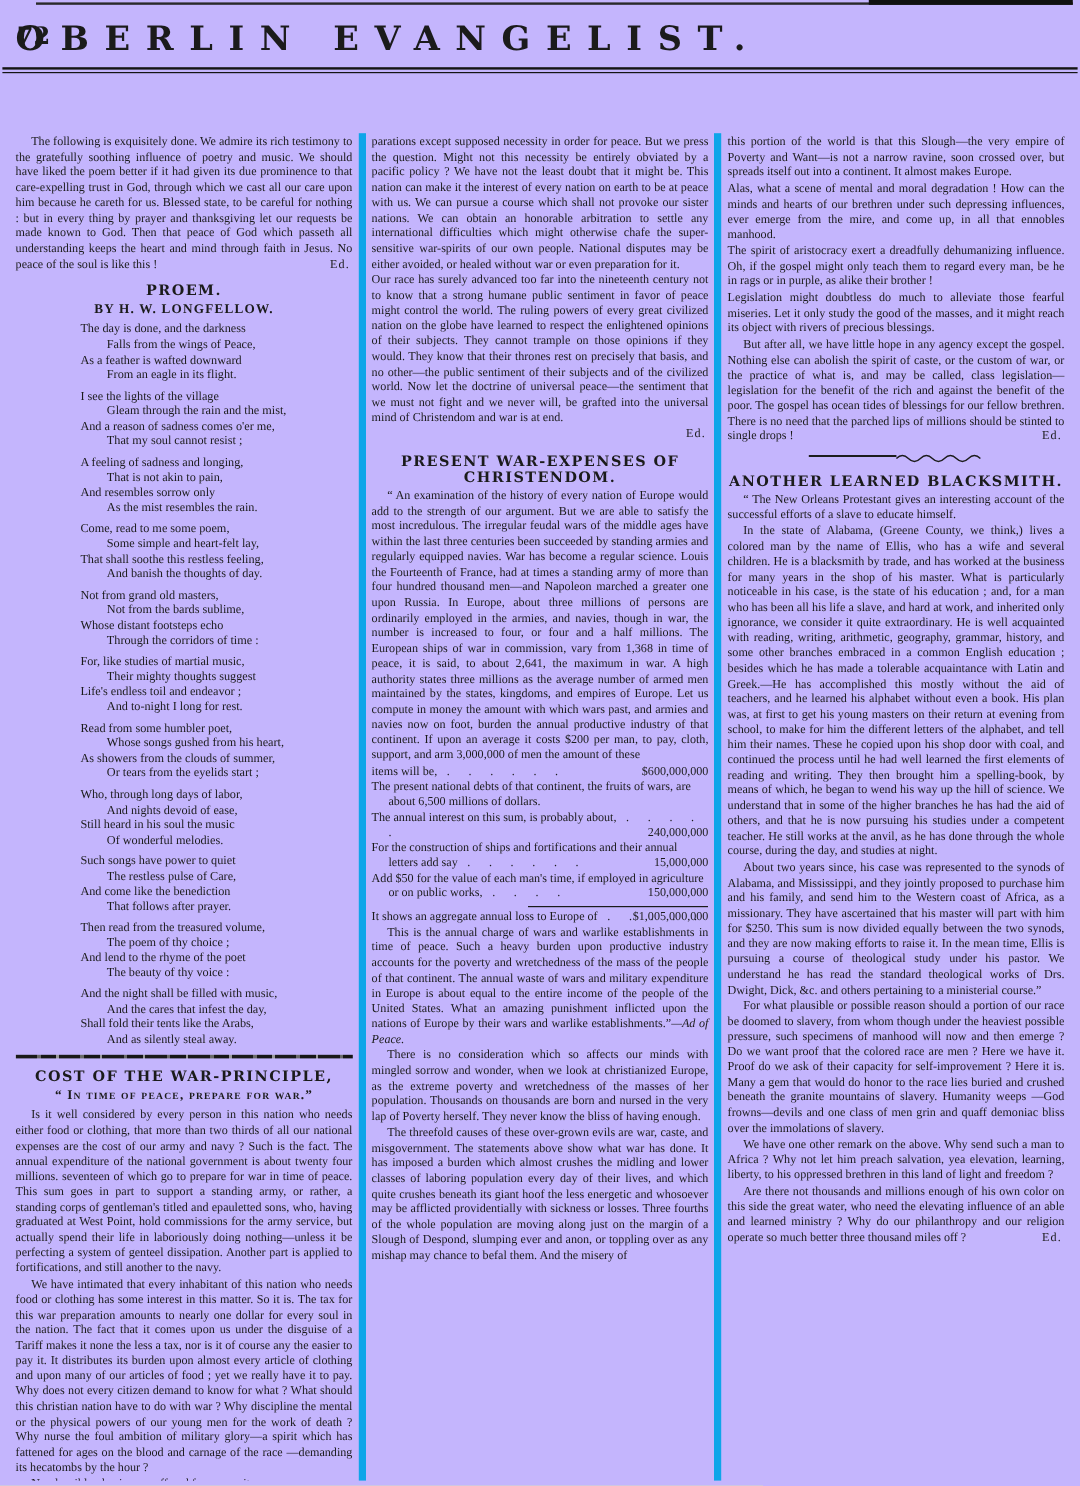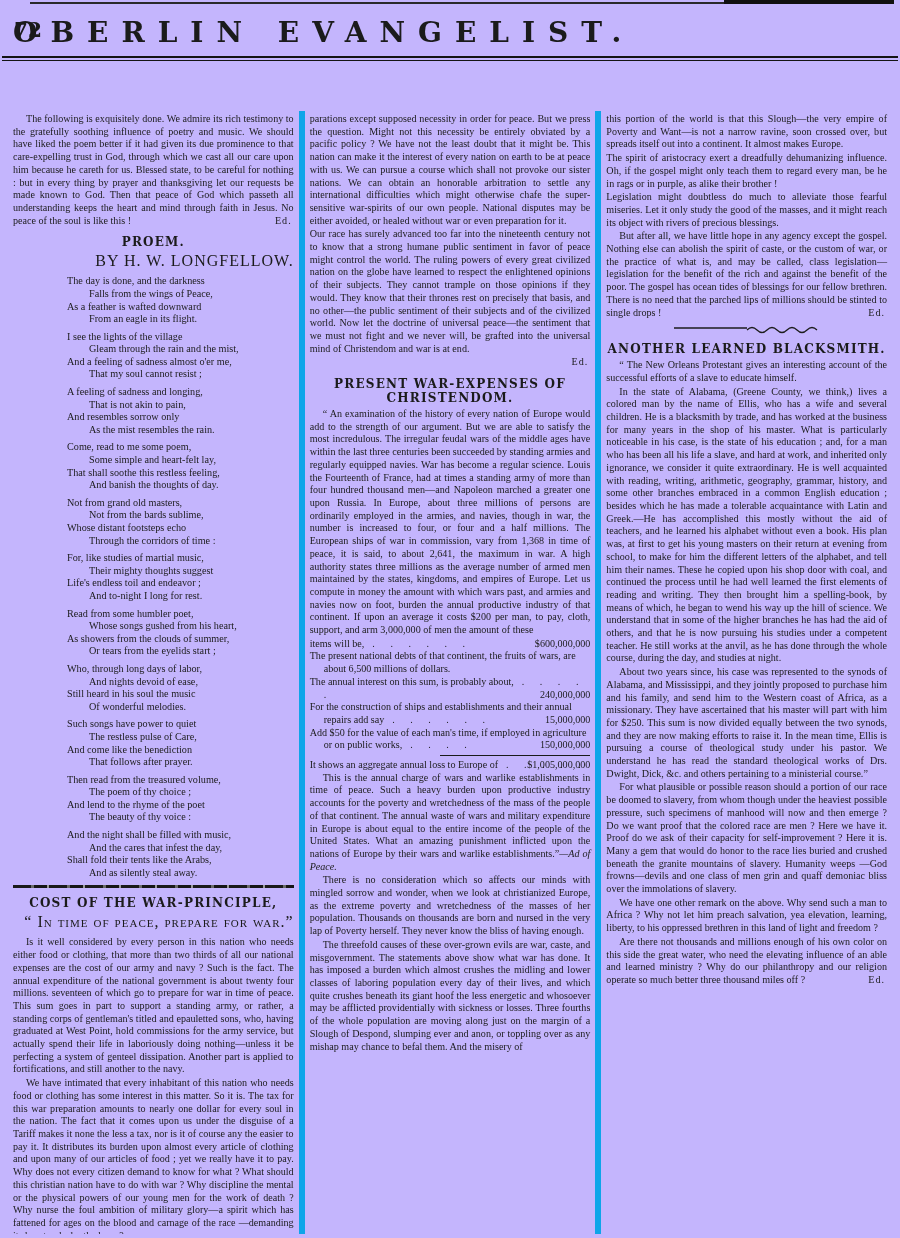--- a/index.html
+++ b/index.html
@@ -23,21 +23,21 @@
 
   .body { margin:0 0 1px; text-align:justify; font-size:10.1px; line-height:12.7px; }
   .indent { text-indent:13px; }
   .noindent { text-indent:0; }
   .rel { position:relative; }
   .sig-abs { position:absolute; right:2px; bottom:0; letter-spacing:1px; }
   .sig-line { display:block; text-align:right; letter-spacing:1px; margin:0 2px 1px 0; font-size:10.1px; line-height:12.7px; }
 
   .article-title { margin:8px 0 3px; text-align:center; font-family:"DejaVu Serif",serif;
     font-weight:700; font-size:12px; letter-spacing:1.2px; }
-  .sub-caps { text-align:right; font-variant:small-caps; font-weight:400; font-size:16px;
+  .sub-caps { text-align:center; font-variant:small-caps; font-weight:700; font-size:11px;
     letter-spacing:1px; margin:0 0 5px; }
 
   .poem { margin:3px 0 2px 54px; font-size:10.2px; line-height:12.6px; }
   .stanza { margin-bottom:5px; }
   .stanza div:nth-of-type(even) { margin-left:22px; }
 
   .grunge-rule { height:3px; margin:6px 0 2px;
     background:repeating-linear-gradient(90deg,#1a1a1a 0 18px,#6a6a6a 18px 21px,#161616 21px 34px,#9a9a9a 34px 36px); }
 
   .ledger { margin:0; }
@@ -85,21 +85,21 @@
 
               <div>From an eagle in its flight.</div>
             </div>
 
           <div class="stanza">
 
               <div>I see the lights of the village</div>
 
               <div>Gleam through the rain and the mist,</div>
 
-              <div>And a feeling of sadness almost o'er me,</div>
+              <div>And a reason of sadness comes o'er me,</div>
 
               <div>That my soul cannot resist ;</div>
             </div>
 
           <div class="stanza">
 
               <div>A feeling of sadness and longing,</div>
 
               <div>That is not akin to pain,</div>
 
@@ -236,21 +236,21 @@
             <span>The present national debts of that continent, the fruits of wars, are about 6,500 millions of dollars.</span><span class="dots"></span>
             <span class="amount"></span>
           </div>
 
           <div class="ledger-row">
             <span>The annual interest on this sum, is probably about,</span><span class="dots">. . . . .</span>
             <span class="amount">240,000,000</span>
           </div>
 
           <div class="ledger-row">
-            <span>For the construction of ships and establishments and their annual repairs add say</span><span class="dots">. . . . . .</span>
+            <span>For the construction of ships and fortifications and their annual letters add say</span><span class="dots">. . . . . .</span>
             <span class="amount">15,000,000</span>
           </div>
 
           <div class="ledger-row">
             <span>Add $50 for the value of each man's time, if employed in agriculture or on public works,</span><span class="dots">. . . .</span>
             <span class="amount">150,000,000</span>
           </div>
         </div>
 
       <div class="ledger-rule"></div>
@@ -270,20 +270,21 @@
 
           <p class="body indent">The threefold causes of these over-grown evils are war, caste, and misgovernment. The statements above show what war has done. It has imposed a burden which almost crushes the midling and lower classes of laboring population every day of their lives, and which quite crushes beneath its giant hoof the less energetic and whosoever may be afflicted providentially with sickness or losses. Three fourths of the whole population are moving along just on the margin of a Slough of Despond, slumping ever and anon, or toppling over as any mishap may chance to befal them. And the misery of</p>
         </div>
     </section>
 
     <section class="col">
       <div>
 
           <p class="body noindent">this portion of the world is that this Slough—the very empire of Poverty and Want—is not a narrow ravine, soon crossed over, but spreads itself out into a continent. It almost makes Europe.</p>
 
+          <p class="body noindent">Alas, what a scene of mental and moral degradation ! How can the minds and hearts of our brethren under such depressing influences, ever emerge from the mire, and come up, in all that ennobles manhood.</p>
 
           <p class="body noindent">The spirit of aristocracy exert a dreadfully dehumanizing influence. Oh, if the gospel might only teach them to regard every man, be he in rags or in purple, as alike their brother !</p>
 
           <p class="body noindent">Legislation might doubtless do much to alleviate those fearful miseries. Let it only study the good of the masses, and it might reach its object with rivers of precious blessings.</p>
         </div>
       <p class="body indent rel">
         <span>But after all, we have little hope in any agency except the gospel. Nothing else can abolish the spirit of caste, or the custom of war, or the practice of what is, and may be called, class legislation—legislation for the benefit of the rich and against the benefit of the poor. The gospel has ocean tides of blessings for our fellow brethren. There is no need that the parched lips of millions should be stinted to single drops !</span>
         <span class="sig-abs">Ed.</span>
       </p>
 

